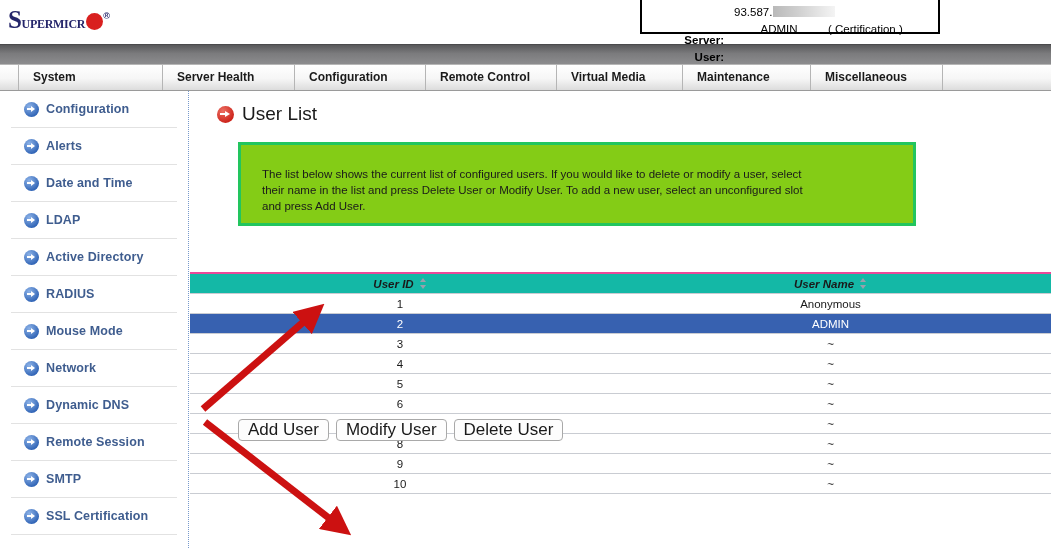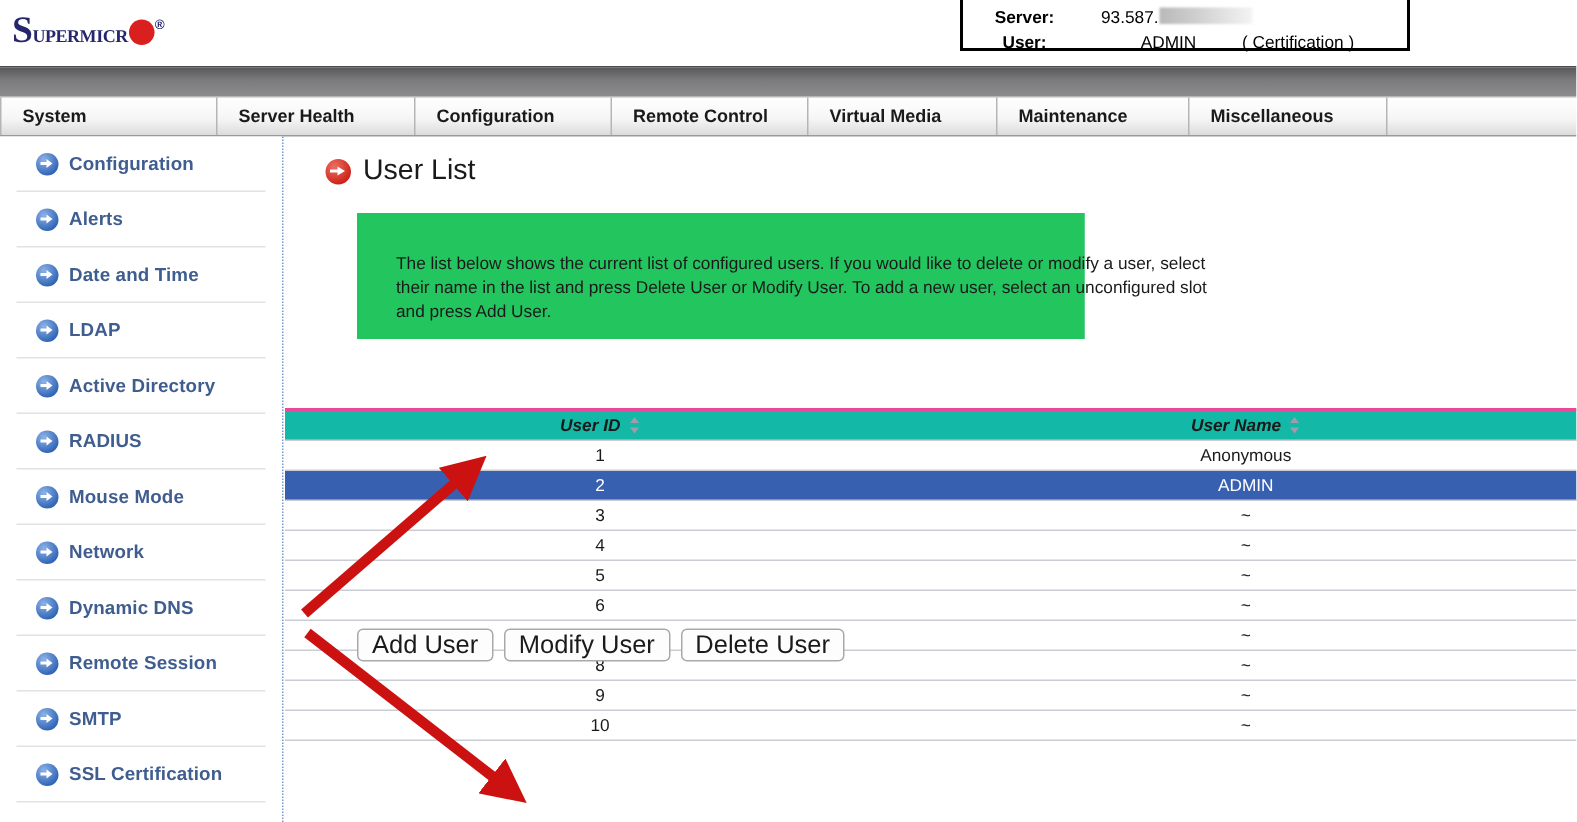--- a/index.html
+++ b/index.html
@@ -71,22 +71,23 @@
     width: 100%;
     height: 17px;
     line-height: 17px;
     font-size: 11.5px;
   }
   .hid-row.r1 { top: 16px; }
   .hid-row.r2 { top: 33px; }
   .hid-label {
     position: absolute;
     width: 82px;
-    text-align: center;
+    text-align: right;
     font-weight: bold;
+    margin-top: 28px;
   }
   .hid-value {
     position: absolute;
     left: 92px;
   }
   .hid-value.center {
     left: 92px;
     width: 90px;
     text-align: center;
   }
@@ -109,20 +110,21 @@
     height: 19px;
     background: linear-gradient(180deg, #58585a 0%, #7b7b7d 45%, #8c8c8e 100%);
     border-top: 1px solid #4a4a4c;
   }
   #navbar {
     display: flex;
     height: 25px;
     background: linear-gradient(180deg, #ffffff 0%, #f6f6f6 55%, #dcdcdc 100%);
     border-bottom: 1px solid #9a9a9a;
     border-top: 1px solid #b6b6b6;
+    padding-left: 18px;
   }
   .nav-tab {
     position: relative;
     font-weight: bold;
     font-size: 12px;
     color: #1a1a1a;
     line-height: 25px;
     padding-left: 14px;
     box-sizing: border-box;
     border-right: 1px solid #b5b5b5;
@@ -220,24 +222,24 @@
     font-size: 19px;
     color: #1a1a1a;
     font-weight: normal;
     line-height: 20px;
   }
 
   #info-box {
     position: absolute;
     left: 48px;
     top: 51px;
-    width: 485px;
+    width: 678px;
     height: 84px;
-    background: #22c55e;
-    border: 5px solid #22c55e;
+    background: #84cc16;
+    border: 3px solid #22c55e;
     box-sizing: border-box;
   }
   #info-text {
     position: absolute;
     left: 21px;
     top: 21px;
     width: 556px;
     font-size: 11.5px;
     line-height: 16px;
     color: #1a1a1a;

